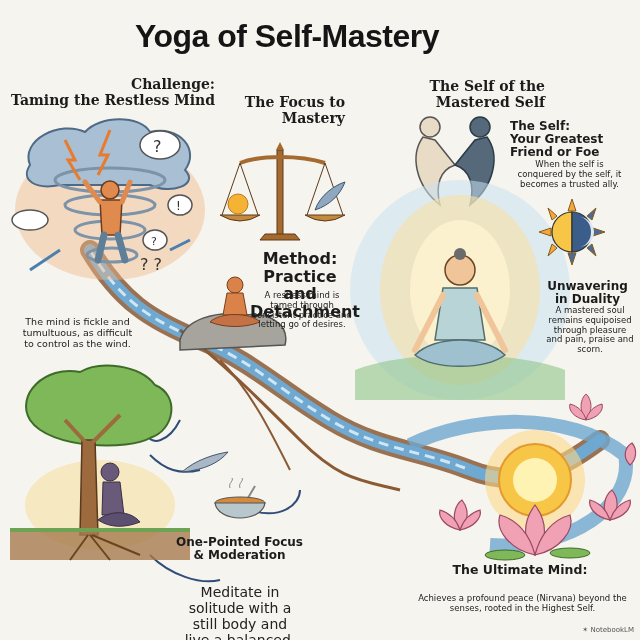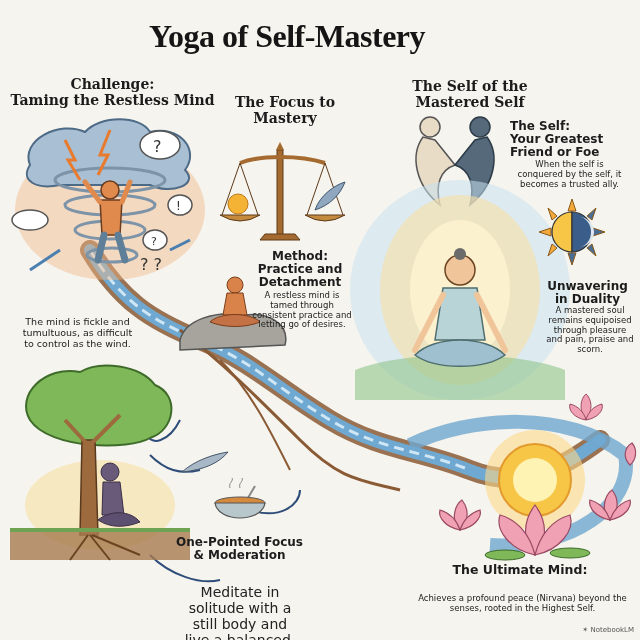--- a/index.html
+++ b/index.html
@@ -1,19 +1,19 @@
 <!DOCTYPE html>
 <html><head>
 <meta charset="utf-8">
 <style>
   html, body { margin:0; padding:0; }
   body { width:640px; height:640px; background:#f6f4ee; position:relative; overflow:hidden; font-family:"DejaVu Sans", sans-serif; color:#1a1a1a; }
   .abs { position:absolute; }
-  .title { left:0; top:18px; width:574px; text-align:center; font-family:Liberation Serif, serif; font-weight:bold; font-size:32px; letter-spacing:-0.5px; color:#151515; }
-  .sec-head { font-family:"DejaVu Serif", serif; font-weight:bold; text-align:center; color:#1c1c1c; line-height:1.15; }
+  .title { left:0; top:18px; width:574px; text-align:center; font-family:Liberation Sans, sans-serif; font-weight:bold; font-size:32px; letter-spacing:-0.5px; color:#151515; }
+  .sec-head { font-family:"DejaVu Serif", serif; font-weight:bold; text-align:right; color:#1c1c1c; line-height:1.15; }
   .lbl-head { font-weight:bold; text-align:center; color:#1c1c1c; line-height:1.1; }
   .body-txt { text-align:center; color:#222; line-height:1.15; }
   svg { position:absolute; overflow:visible; }
   .watermark { right:6px; bottom:6px; font-size:7px; color:#555; }
 </style>
 </head>
 <body>
 
 <div class="abs title">Yoga of Self-Mastery</div>
 
@@ -178,21 +178,21 @@
   <div>Mastered Self</div>
 </div>
 
 <div class="abs lbl-head" style="left:510px;top:120px;width:110px;font-size:12px;text-align:left;">
   <div>The Self:</div>
   <div>Your Greatest</div>
   <div>Friend or Foe</div>
 </div>
 <div class="abs body-txt" style="left:512px;top:160px;width:115px;font-size:8.5px;text-align:center;">When the self is conquered by the self, it becomes a trusted ally.</div>
 
-<div class="abs lbl-head" style="left:250px;top:250px;width:100px;font-size:12px;">
+<div class="abs lbl-head" style="left:250px;top:250px;width:100px;font-size:16px;">
   <div>Method:</div>
   <div>Practice and</div>
   <div>Detachment</div>
 </div>
 <div class="abs body-txt" style="left:252px;top:291px;width:100px;font-size:8.5px;">A restless mind is tamed through consistent practice and letting go of desires.</div>
 
 <div class="abs lbl-head" style="left:540px;top:280px;width:95px;font-size:12px;">
   <div>Unwavering</div>
   <div>in Duality</div>
 </div>

